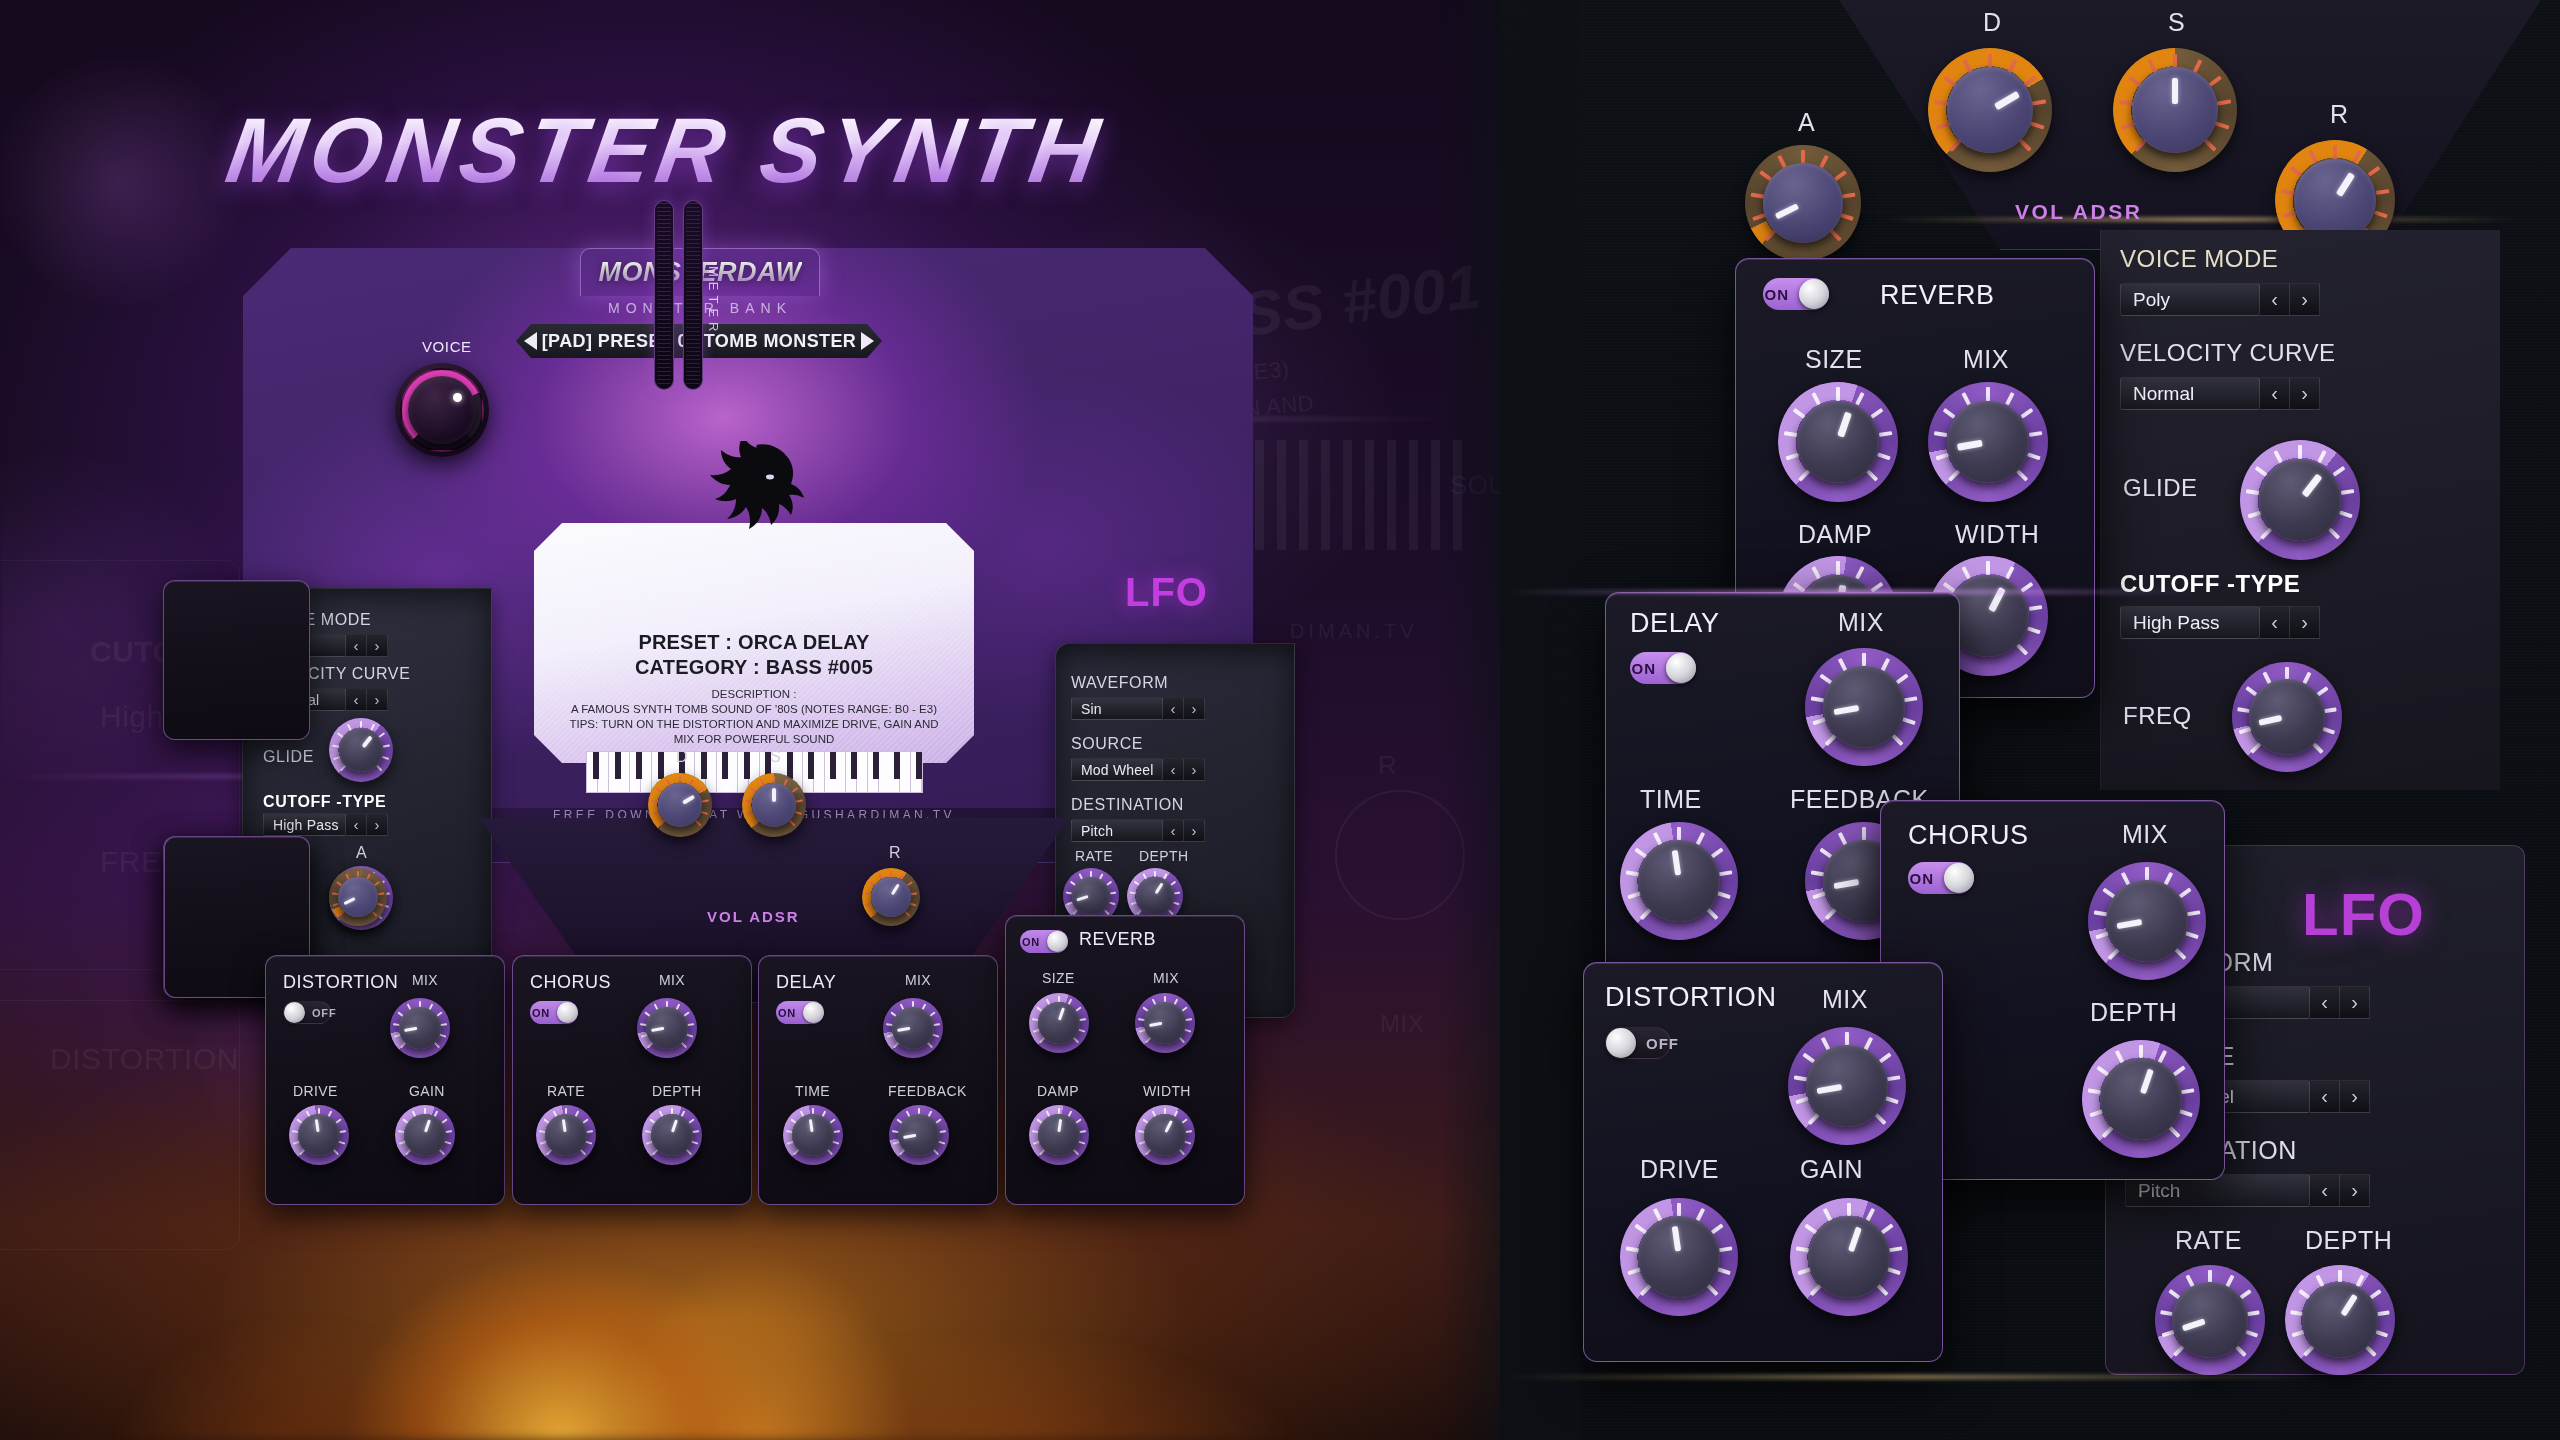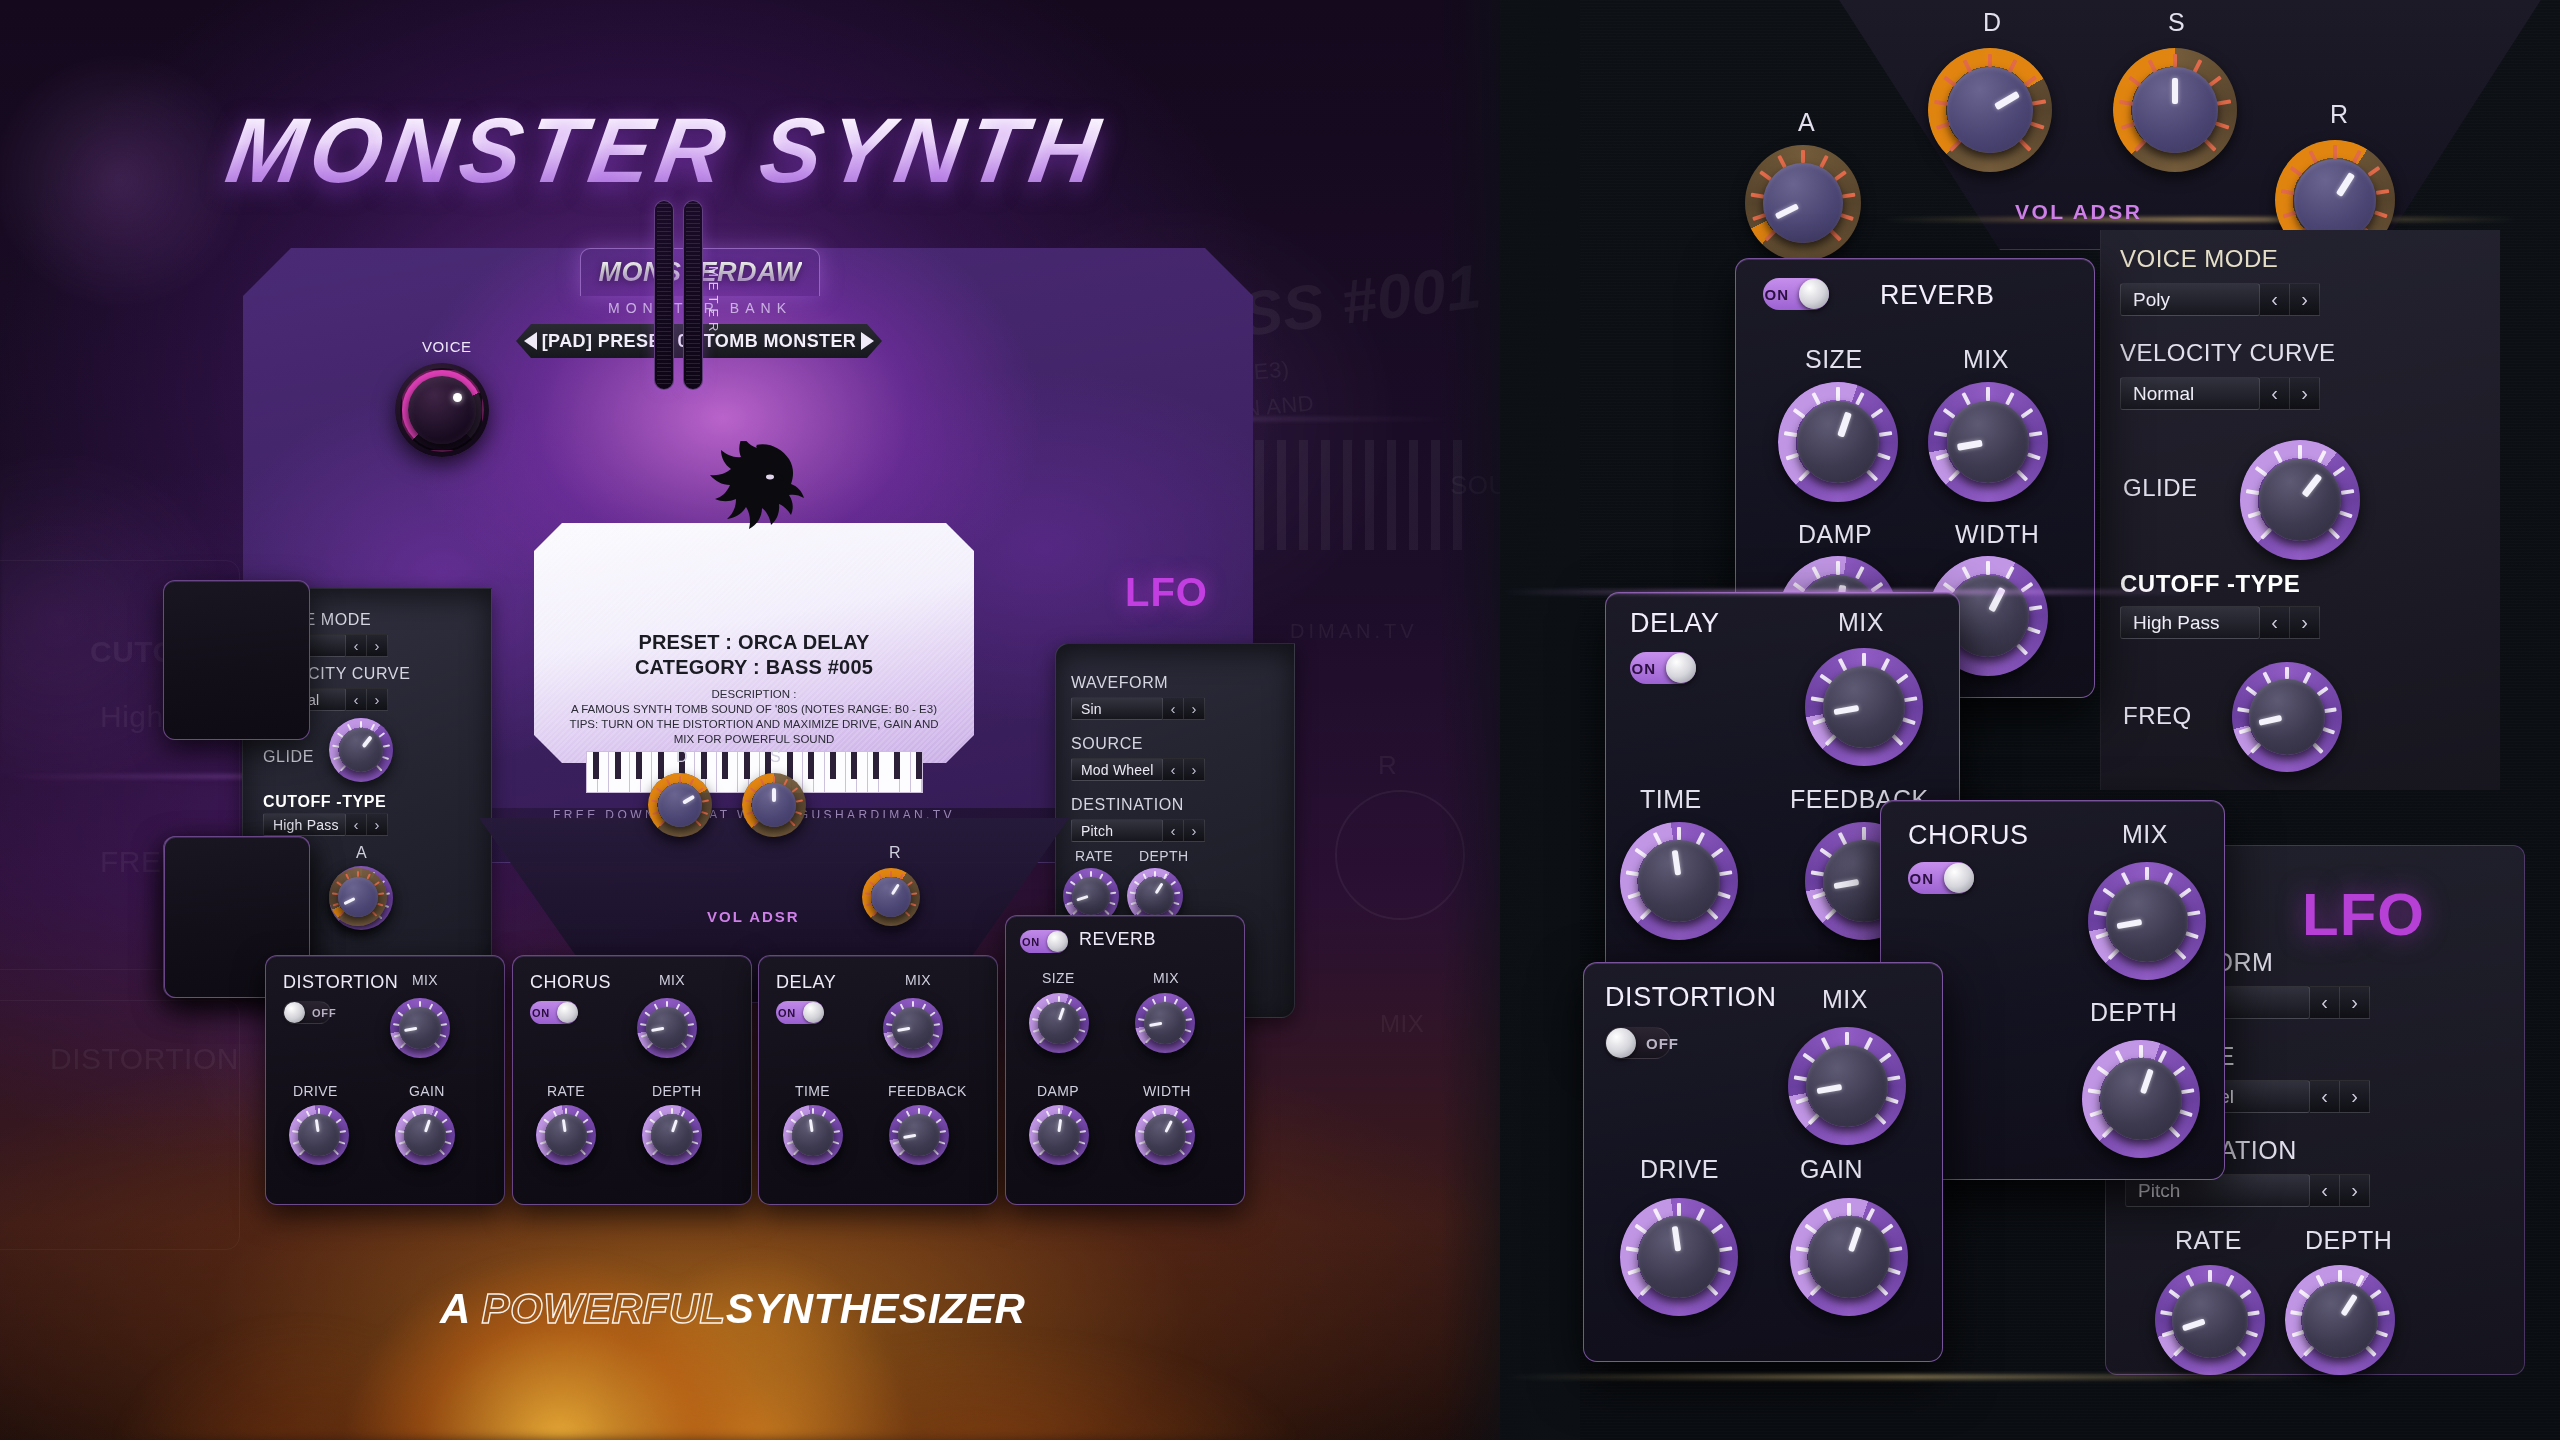--- a/index.html
+++ b/index.html
@@ -752,23 +752,20 @@
       <div class="tick" style="width: 2.1px; height: 6.6px; background: rgba(255, 255, 255, 0.85); left: calc(50% - 1.05px); top: 2.7px; transform-origin: 50% 27.3px; transform: rotate(54deg);"></div>
       <div class="tick" style="width: 2.1px; height: 6.6px; background: rgba(255, 255, 255, 0.85); left: calc(50% - 1.05px); top: 2.7px; transform-origin: 50% 27.3px; transform: rotate(81deg);"></div>
       <div class="tick" style="width: 2.1px; height: 6.6px; background: rgba(255, 255, 255, 0.85); left: calc(50% - 1.05px); top: 2.7px; transform-origin: 50% 27.3px; transform: rotate(108deg);"></div>
       <div class="tick" style="width: 2.1px; height: 6.6px; background: rgba(255, 255, 255, 0.85); left: calc(50% - 1.05px); top: 2.7px; transform-origin: 50% 27.3px; transform: rotate(135deg);"></div>
       <div class="body" style="left: 9.3px; top: 9.3px; width: 41.4px; height: 41.4px;"></div>
       <div class="ptr" style="width: 3.3px; height: 12.6px; left: calc(50% - 1.65px); top: 14.4px; transform-origin: 50% 15.6px; transform: rotate(27deg);"></div>
     </div>
 
   <div id="lfo-title-left">LFO</div>
 
-  <div id="tagline">
-    <span id="tg-a">A </span><span id="tg-pow">POWERFUL</span><span id="tg-syn">SYNTHESIZER</span>
-  </div>
 
   <div class="right-half"></div>
   <div class="right-edge-fade"></div>
 
   <div style="position:absolute;left:1820px;top:-30px;width:740px;height:280px;
       background:linear-gradient(180deg,#1d1b27,#141220);
       clip-path:polygon(0 0, 740px 0, 560px 280px, 180px 280px);border-bottom:1px solid rgba(200,150,255,.25);"></div>
   <div style="position:absolute;left:1880px;top:218px;width:640px;height:3px;filter:blur(2px);
       background:linear-gradient(90deg,rgba(255,200,90,0),rgba(255,215,130,.85),rgba(255,200,90,0));"></div>
 

